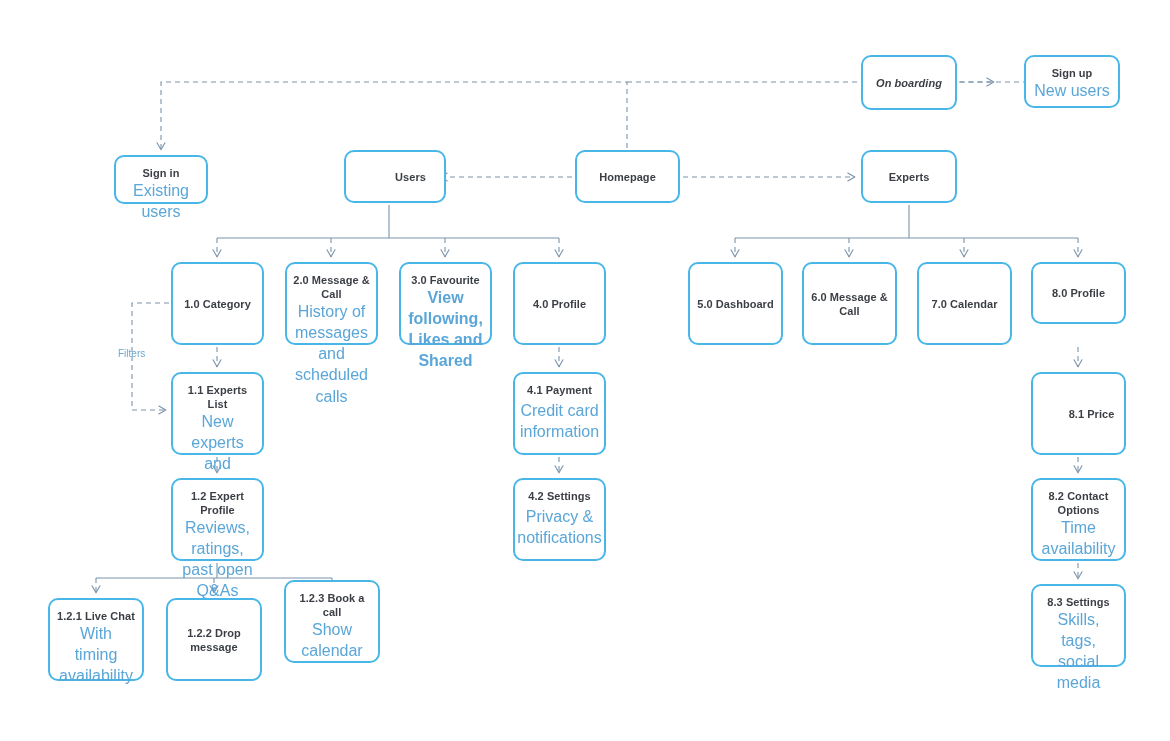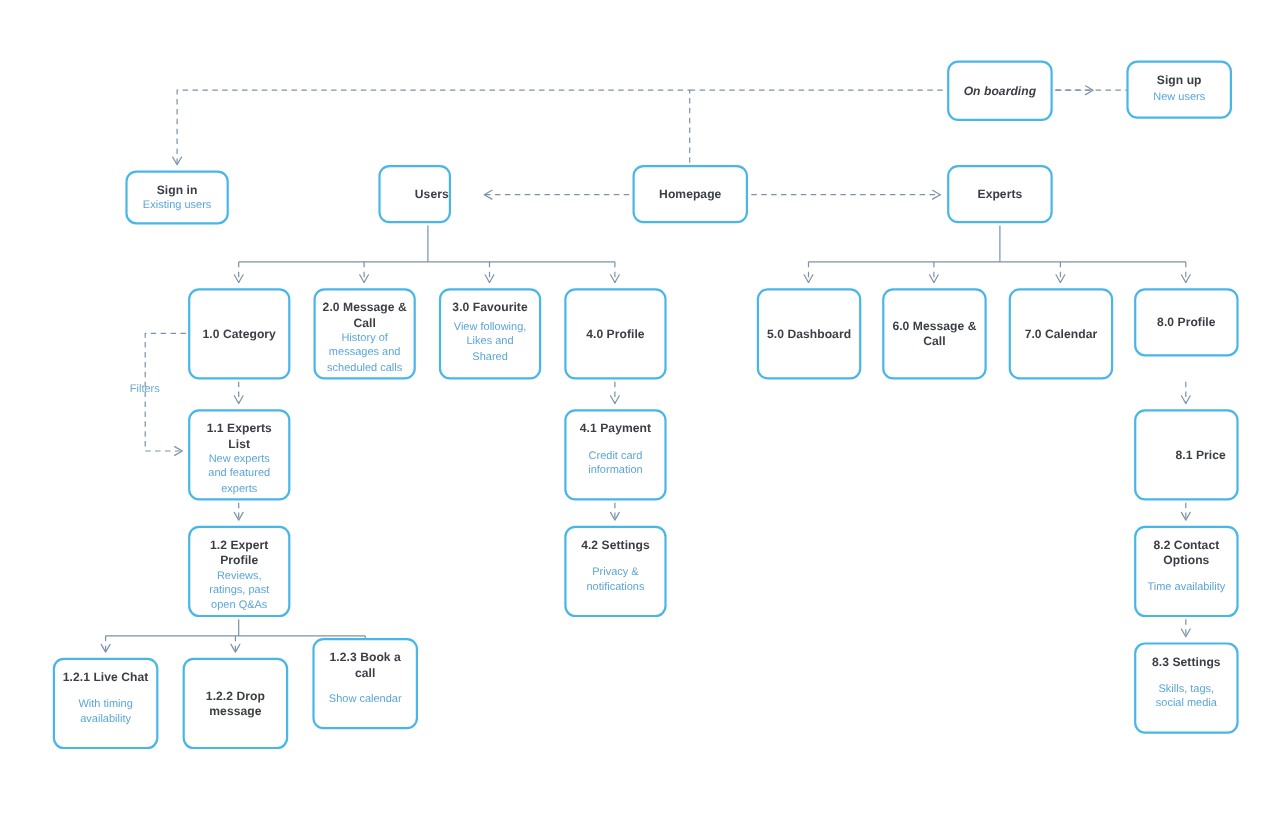--- a/index.html
+++ b/index.html
@@ -42,21 +42,21 @@
     z-index: 2;
   }
   .node .title {
     font-size: 11px;
     font-weight: bold;
     color: #3b3f45;
     line-height: 1.28;
     letter-spacing: 0.05px;
   }
   .node .sub {
-    font-size: 10px;
+    font-size: 16px;
     color: #5aa6d8;
     line-height: 1.32;
     margin-top: auto;
     margin-bottom: auto;
     padding: 0 2px;
   }
   .node.single .title {
     margin: auto 0;
   }
   .node.has-sub .title {
@@ -125,39 +125,39 @@
         <div class="title" style="color: rgb(59, 63, 69);">On boarding</div>
       </div>
       <div class="node has-sub" style="left: 1024px; top: 55px; width: 96px; height: 53px; border-color: rgb(73, 182, 232);">
         <div class="title" style="color: rgb(59, 63, 69);">Sign up</div>
         <div class="sub" style="color: rgb(90, 166, 216);">New users</div>
       </div>
       <div class="node has-sub" style="left: 114px; top: 155px; width: 94px; height: 49px; border-color: rgb(73, 182, 232);">
         <div class="title" style="color: rgb(59, 63, 69);">Sign in</div>
         <div class="sub" style="color: rgb(90, 166, 216);">Existing users</div>
       </div>
-      <div class="node single" style="left: 344px; top: 150px; width: 66px; height: 53px; border-color: rgb(73, 182, 232); padding-left: 37px;">
+      <div class="node single" style="left: 344px; top: 150px; width: 102px; height: 53px; border-color: rgb(73, 182, 232); padding-left: 37px;">
         <div class="title" style="color: rgb(59, 63, 69);">Users</div>
       </div>
       <div class="node single" style="left: 575px; top: 150px; width: 105px; height: 53px; border-color: rgb(73, 182, 232);">
         <div class="title" style="color: rgb(59, 63, 69);">Homepage</div>
       </div>
       <div class="node single" style="left: 861px; top: 150px; width: 96px; height: 53px; border-color: rgb(73, 182, 232);">
         <div class="title" style="color: rgb(59, 63, 69);">Experts</div>
       </div>
       <div class="node single" style="left: 171px; top: 262px; width: 93px; height: 83px; border-color: rgb(73, 182, 232);">
         <div class="title" style="color: rgb(59, 63, 69);">1.0 Category</div>
       </div>
       <div class="node has-sub" style="left: 285px; top: 262px; width: 93px; height: 83px; border-color: rgb(73, 182, 232);">
         <div class="title" style="color: rgb(59, 63, 69);">2.0 Message &amp; Call</div>
         <div class="sub" style="color: rgb(90, 166, 216);">History of messages and scheduled calls</div>
       </div>
       <div class="node has-sub" style="left: 399px; top: 262px; width: 93px; height: 83px; border-color: rgb(73, 182, 232);">
         <div class="title" style="color: rgb(59, 63, 69);">3.0 Favourite</div>
-        <div class="sub" style="color: rgb(90, 166, 216);">View following, Likes and Shared</div>
+        <div class="sub" style="color: rgb(90, 166, 216); font-weight: bold;">View following, Likes and Shared</div>
       </div>
       <div class="node single" style="left: 513px; top: 262px; width: 93px; height: 83px; border-color: rgb(73, 182, 232);">
         <div class="title" style="color: rgb(59, 63, 69);">4.0 Profile</div>
       </div>
       <div class="node single" style="left: 688px; top: 262px; width: 95px; height: 83px; border-color: rgb(73, 182, 232);">
         <div class="title" style="color: rgb(59, 63, 69);">5.0 Dashboard</div>
       </div>
       <div class="node single" style="left: 802px; top: 262px; width: 95px; height: 83px; border-color: rgb(73, 182, 232);">
         <div class="title" style="color: rgb(59, 63, 69);">6.0 Message &amp; Call</div>
       </div>

